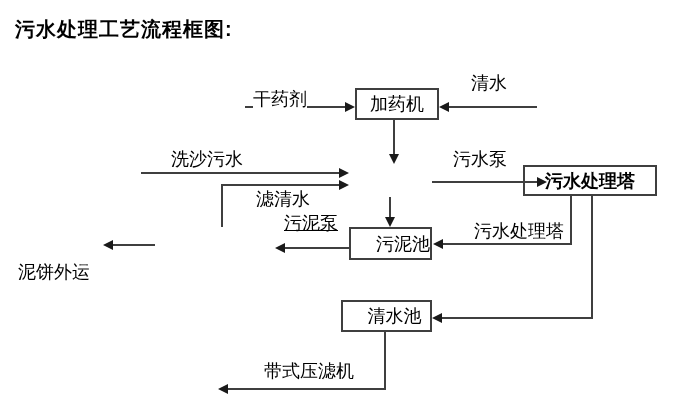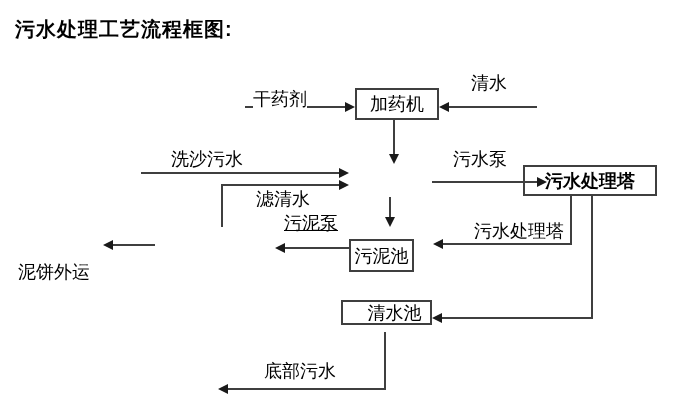--- a/index.html
+++ b/index.html
@@ -85,24 +85,24 @@
 <div class="canvas">
 
   <h1 class="title">污水处理工艺流程框图:</h1>
 
   <div class="node" style="left:355px; top:88px; width:84px; height:32px;">
     <span>加药机</span>
   </div>
   <div class="node" style="left:523px; top:165px; width:134px; height:31px;font-weight:bold;">
     <span>污水处理塔</span>
   </div>
-  <div class="node" style="left:349px; top:239px; width:65px; height:33px;">
+  <div class="node" style="left:349px; top:227px; width:83px; height:33px;justify-content:flex-end;">
     <span>污泥池</span>
   </div>
-  <div class="node" style="left:341px; top:300px; width:91px; height:25px;padding-left:16px;">
+  <div class="node" style="left:341px; top:300px; width:91px; height:32px;padding-left:16px;">
     <span>清水池</span>
   </div>
 
   <div class="hline" style="left:245px; top:106px; width:100px;"></div>
   <div class="arrow arrow-right" style="left:345px; top:102px;"></div>
   <span class="flow-label" style="left:253px; top:90px;">干药剂</span>
 
   <div class="hline" style="left:449px; top:106px; width:88px;"></div>
   <div class="arrow arrow-left" style="left:439px; top:102px;"></div>
   <span class="flow-label" style="left:471px; top:74px;">清水</span>
@@ -139,15 +139,15 @@
   <div class="arrow arrow-left" style="left:433px; top:239px;"></div>
   <span class="flow-label" style="left:474px; top:222px;">污水处理塔</span>
 
   <div class="vline" style="left:591px; top:196px; height:123px;"></div>
   <div class="hline" style="left:442px; top:317px; width:151px;"></div>
   <div class="arrow arrow-left" style="left:432px; top:313px;"></div>
 
   <div class="vline" style="left:384px; top:332px; height:58px;"></div>
   <div class="hline" style="left:228px; top:388px; width:158px;"></div>
   <div class="arrow arrow-left" style="left:218px; top:384px;"></div>
-  <span class="flow-label" style="left:264px; top:362px;">底部污水</span>
+  <span class="flow-label" style="left:264px; top:362px;">带式压滤机</span>
 
 </div>
 
 </body></html>

